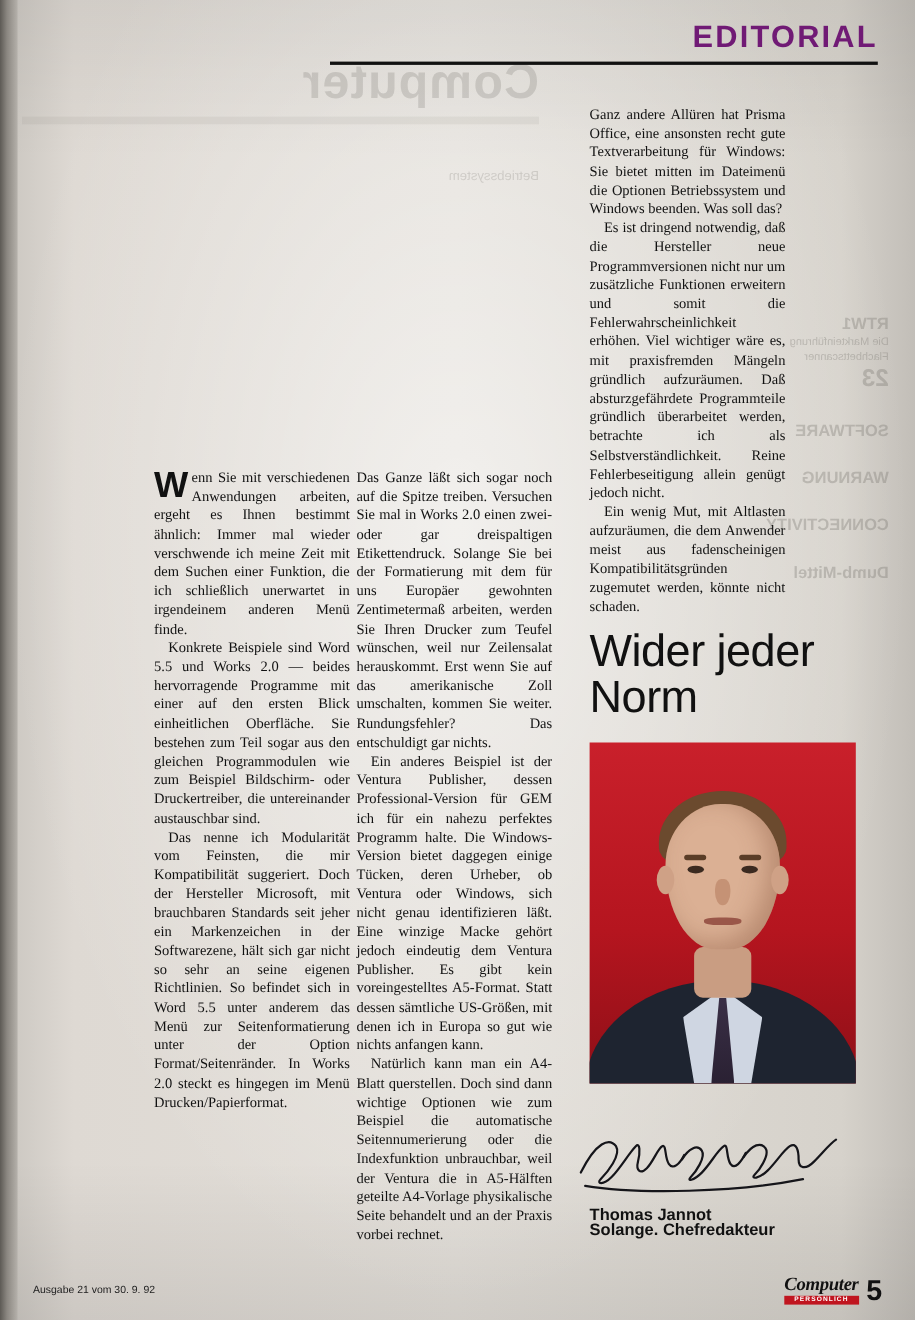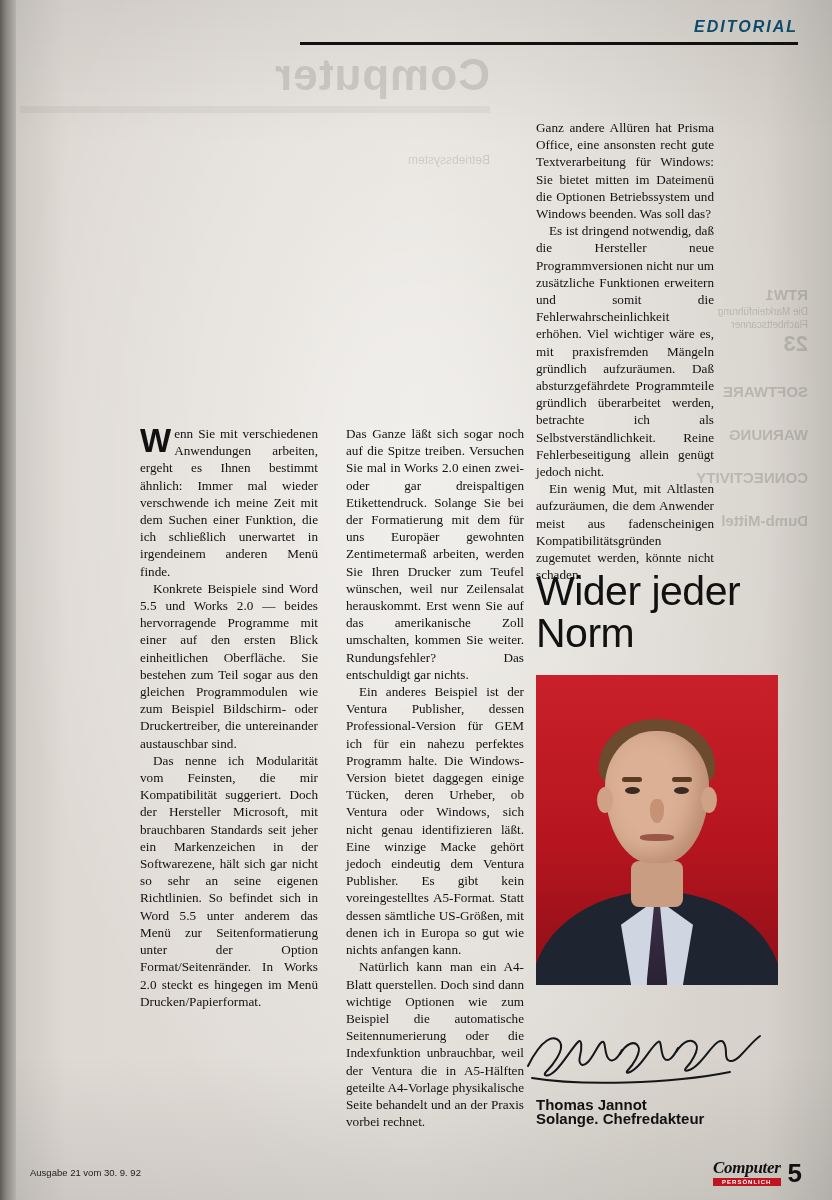--- a/index.html
+++ b/index.html
@@ -98,24 +98,23 @@
   .header {
     position: absolute;
     left: 300px;
     right: 34px;
     top: 18px;
     text-align: right;
   }
   .header .kicker {
     font-family: "Liberation Sans", sans-serif;
     font-weight: bold;
-    font-size: 16px;
+    font-size: 28px;
     letter-spacing: 2px;
-    color: #0c4a6e;
-    font-style: italic;
+    color: #701a75;
   }
   .header .rule {
     margin-top: 6px;
     height: 3px;
     background: #111;
   }
 
   
   .cols {
     position: absolute;
@@ -127,22 +126,22 @@
   .col {
     position: absolute;
     top: 0;
     width: 178px;
     font-size: 13.2px;
     line-height: 17.2px;
     text-align: justify;
     hyphens: auto;
   }
   .col-1 { left: 0; }
-  .col-2 { left: 206px; font-family: Liberation Serif, serif; }
-  .col-3 { left: 396px; top: -330px; width: 178px; margin-top: 24px; }
+  .col-2 { left: 184px; font-family: Liberation Serif, serif; }
+  .col-3 { left: 396px; top: -330px; width: 178px; }
   .col p {
     margin: 0 0 0 0;
     text-indent: 13px;
   }
   .col p.first {
     text-indent: 0;
   }
   .dropcap {
     float: left;
     font-family: "Liberation Sans", sans-serif;

